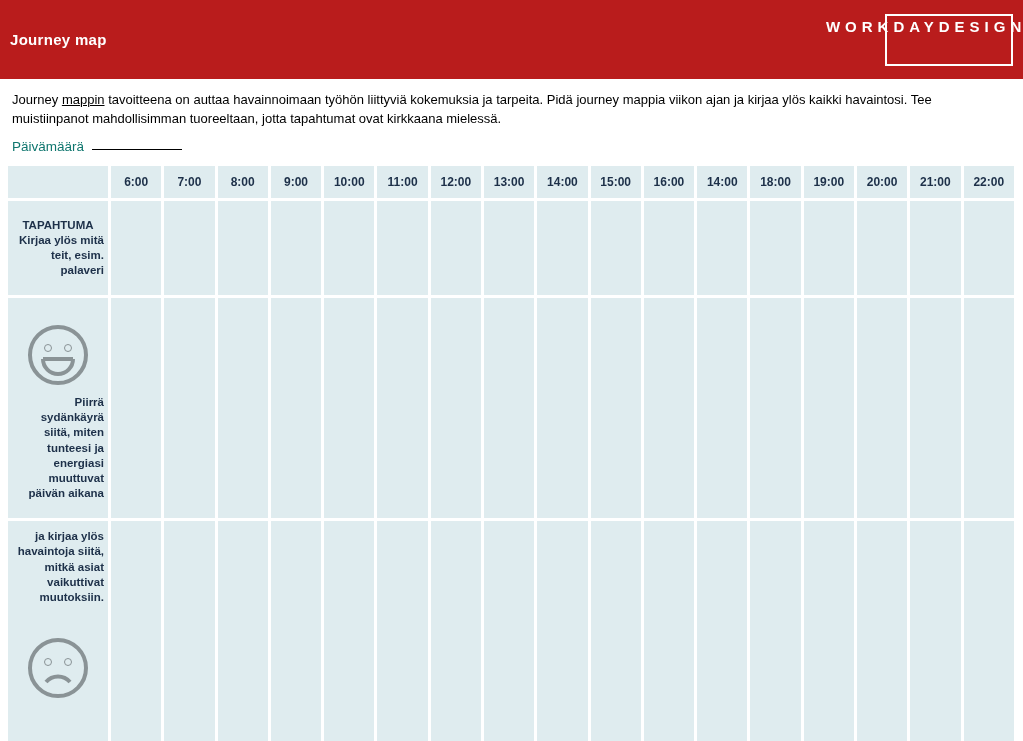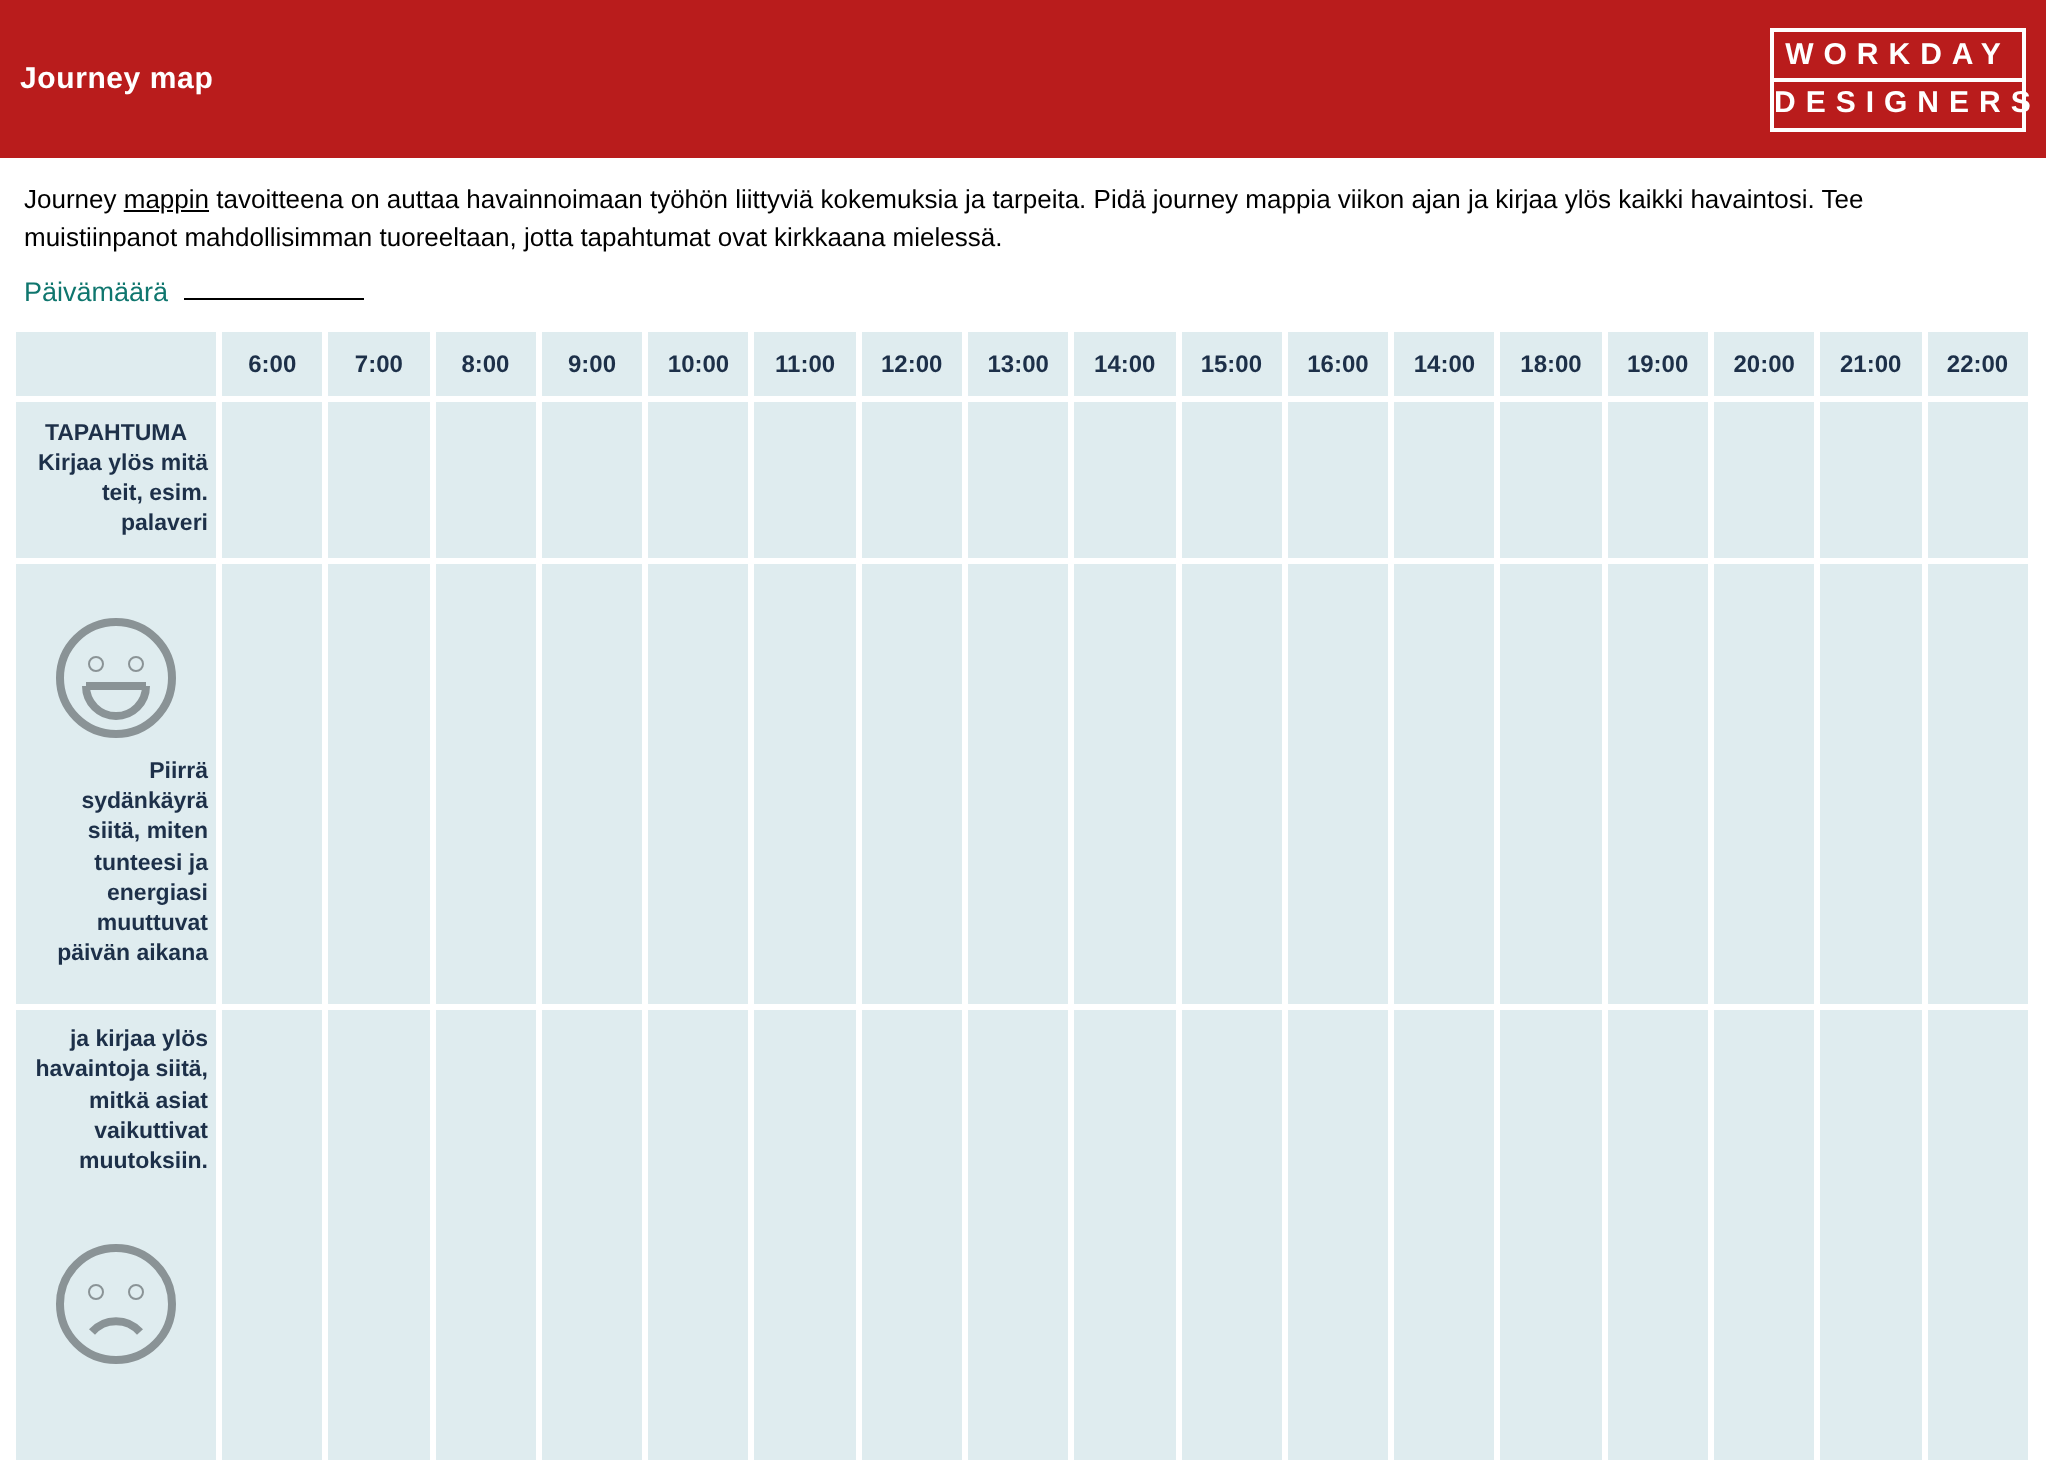--- a/index.html
+++ b/index.html
@@ -23,21 +23,21 @@
   .page-title {
     font-weight: bold;
     font-size: 15px;
     letter-spacing: 0.3px;
   }
   .logo-box {
     border: 2px solid #ffffff;
     width: 128px;
     height: 52px;
     display: flex;
-    flex-direction: column;
+    flex-direction: row;
     align-items: stretch;
     justify-content: center;
   }
   .logo-line {
     text-align: center;
     font-weight: bold;
     font-size: 15px;
     letter-spacing: 5px;
     line-height: 1.2;
     padding: 2px 0;
@@ -94,21 +94,21 @@
     height: 32px;
     font-size: 12px;
     font-weight: bold;
     text-align: center;
     vertical-align: middle;
     color: #1d3049;
   }
   table.jmap thead th.rowhdr {
     background: #dfecef;
   }
-  .r-evt td, .r-evt th.rowhdr { height: 78px; }
+  .r-evt td, .r-evt th.rowhdr { height: 94px; }
   .r-mood td, .r-mood th.rowhdr { height: 220px; }
   .r-obs td, .r-obs th.rowhdr { height: 225px; }
   .rowhdr .bold { font-weight: bold; display: block; }
   .rowhdr .sub { font-weight: bold; display: block; text-align: right; }
   .face {
     display: block;
     margin: 8px auto;
   }
   .face circle, .face path, .face line { stroke: #8a9396; fill: none; }
 </style>

